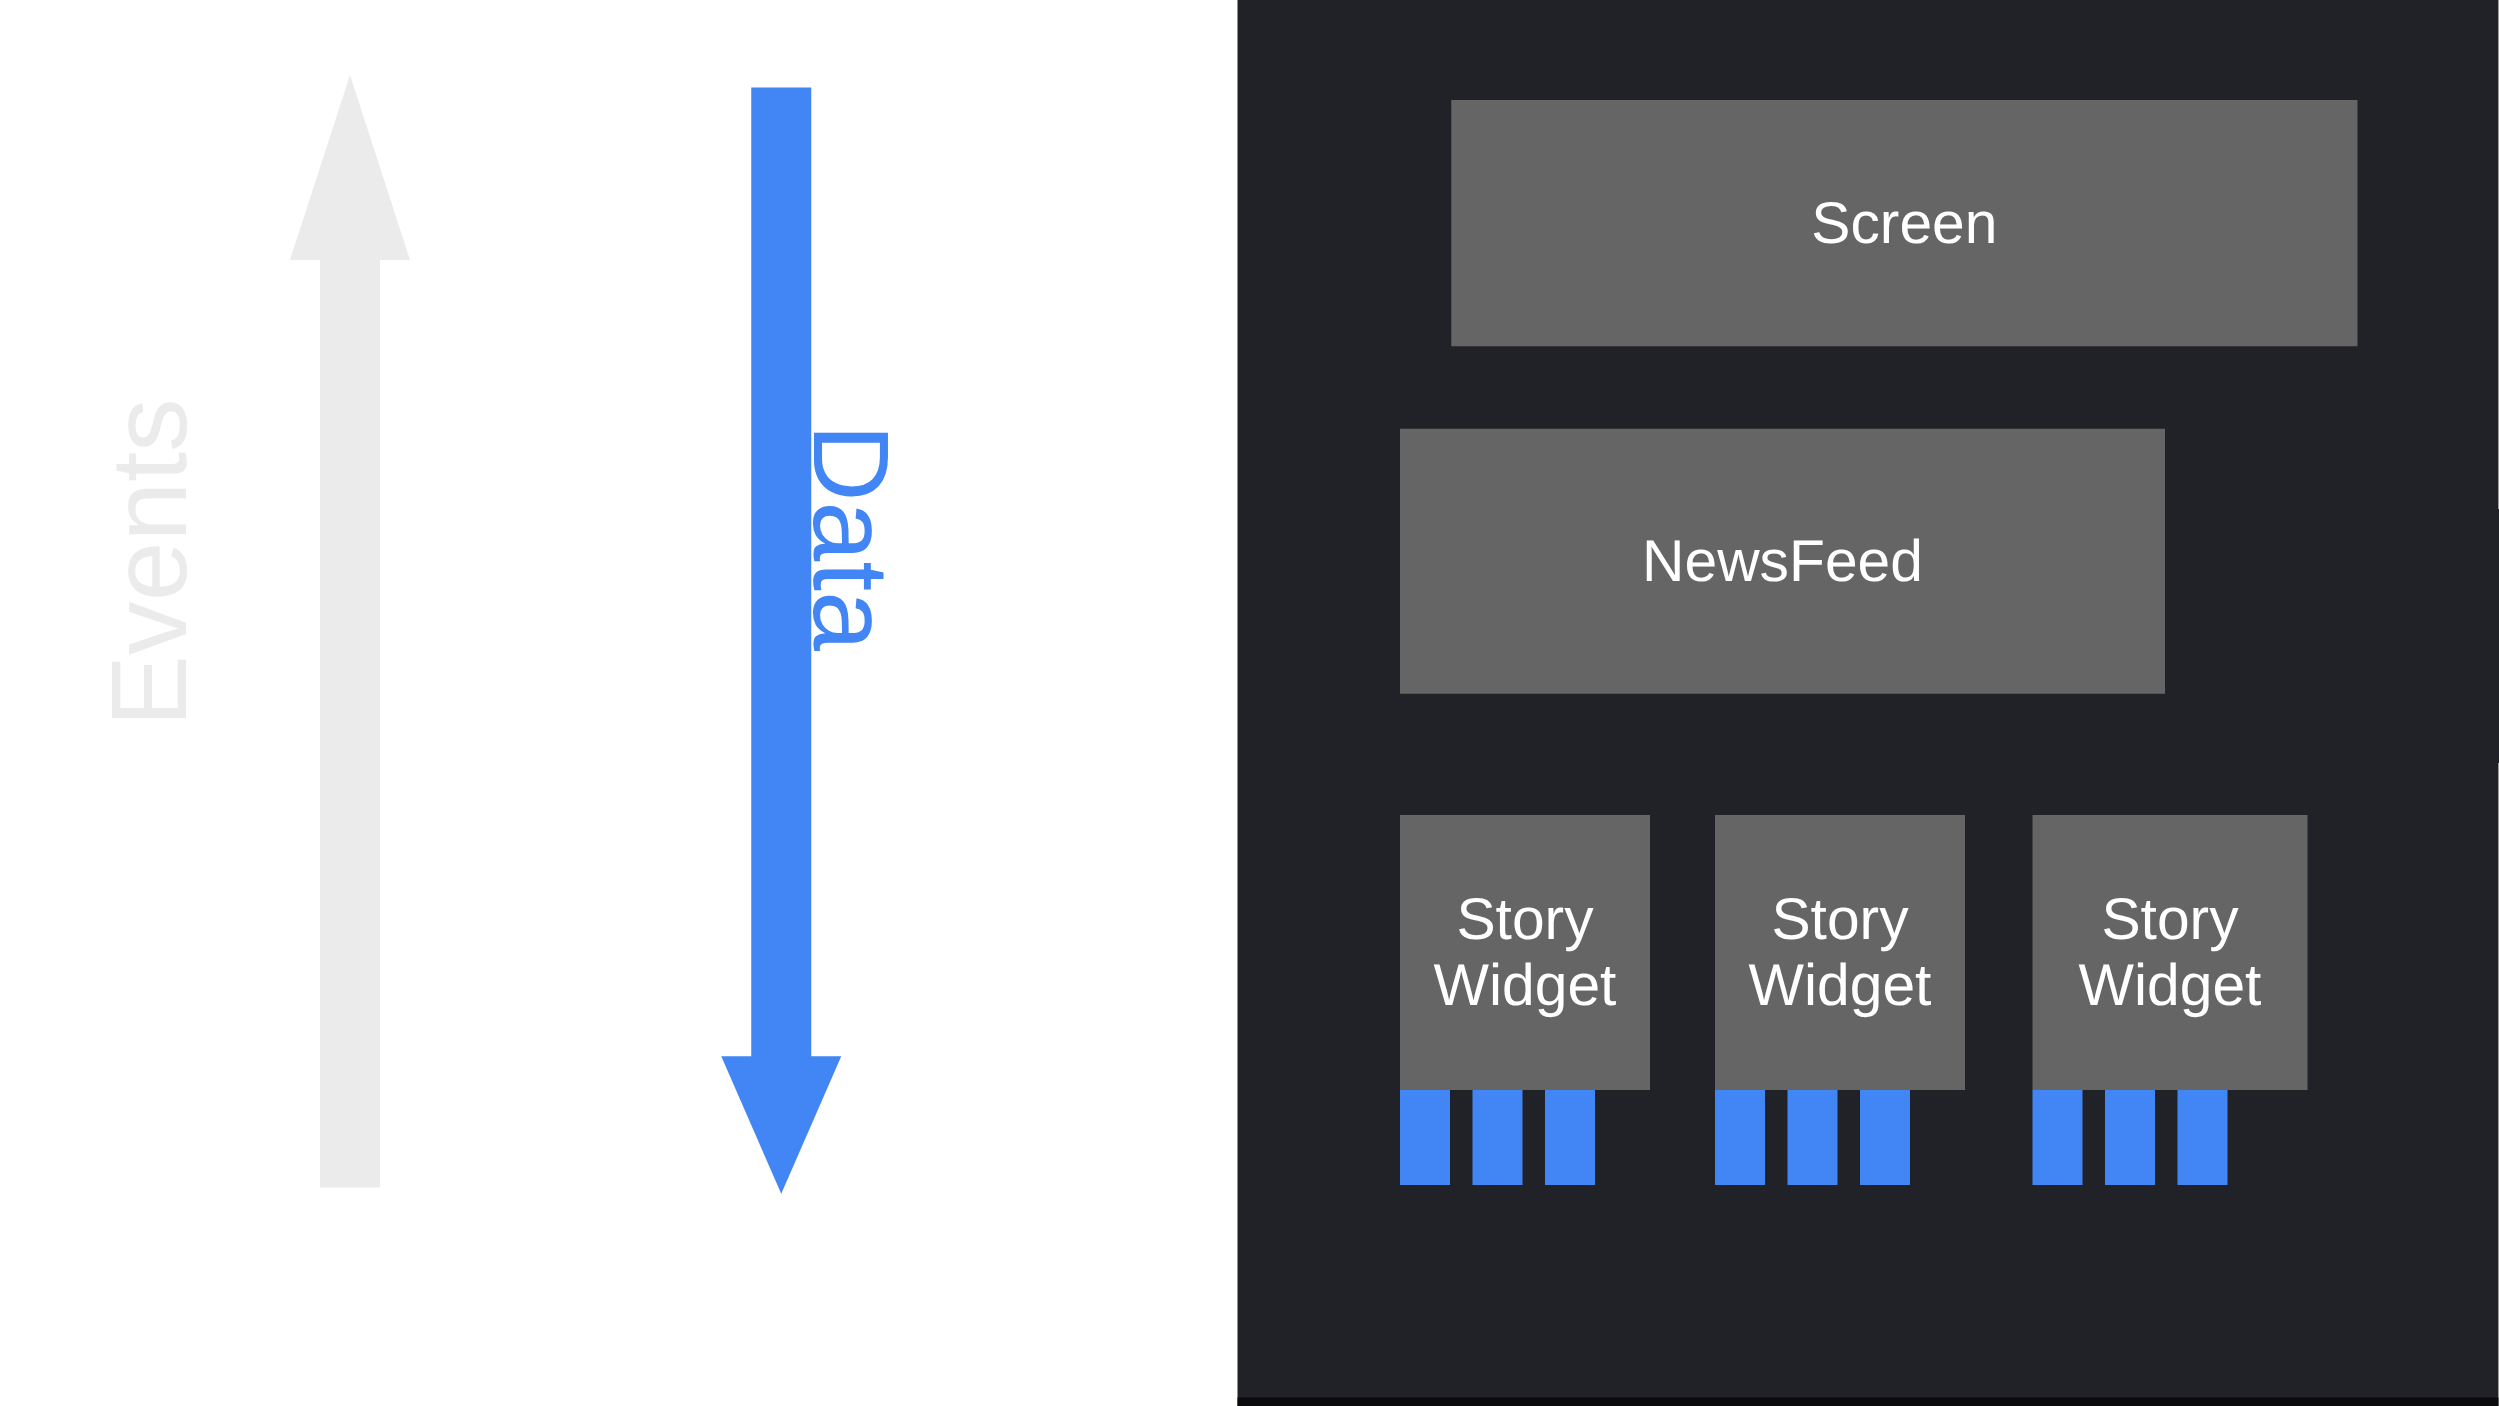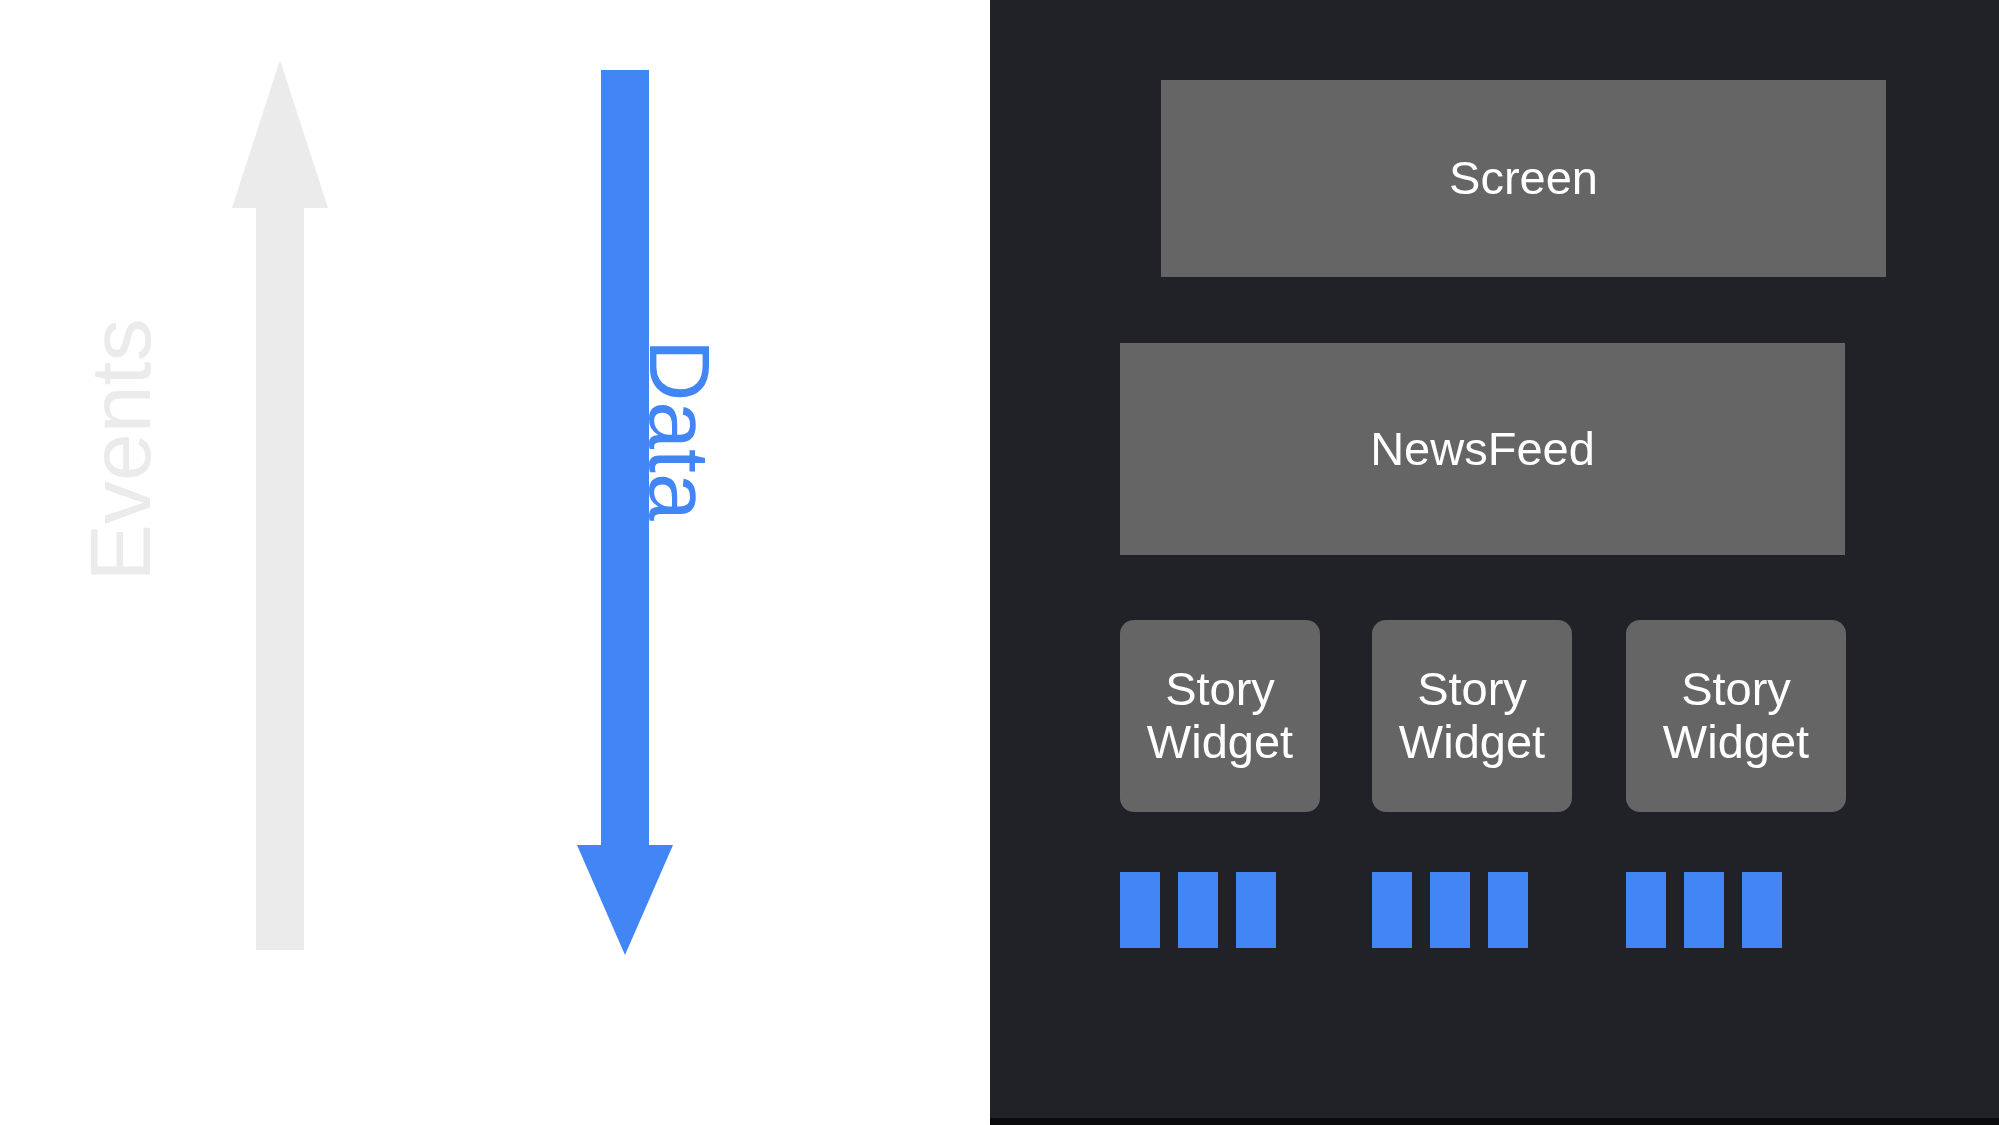--- a/index.html
+++ b/index.html
@@ -102,28 +102,27 @@
     align-items: center;
     justify-content: center;
     text-align: center;
     font-size: 47px;
     font-weight: 400;
     line-height: 1.12;
     box-sizing: border-box;
   }
 
   #screen-box   { left: 130px; top: 80px;  width: 725px; height: 197px; margin-left: 41px; }
-  #newsfeed-box { left: 130px; top: 343px; width: 725px; height: 212px; text-align: center; }
+  #newsfeed-box { left: 130px; top: 343px; width: 612px; height: 212px; text-align: center; }
 
   .story-widget {
     position: absolute;
-    top: 620px;
-    height: 192px;
+    top: 652px;
+    height: 220px;
     font-size: 47px;
-    border-radius: 14px;
   }
   #story-widget-1 { left: 130px;  width: 200px; }
   #story-widget-2 { left: 382px;  width: 200px; }
   #story-widget-3 { left: 636px;  width: 220px; }
 
   .bar-group {
     position: absolute;
     top: 872px;
     height: 76px;
     display: flex;

